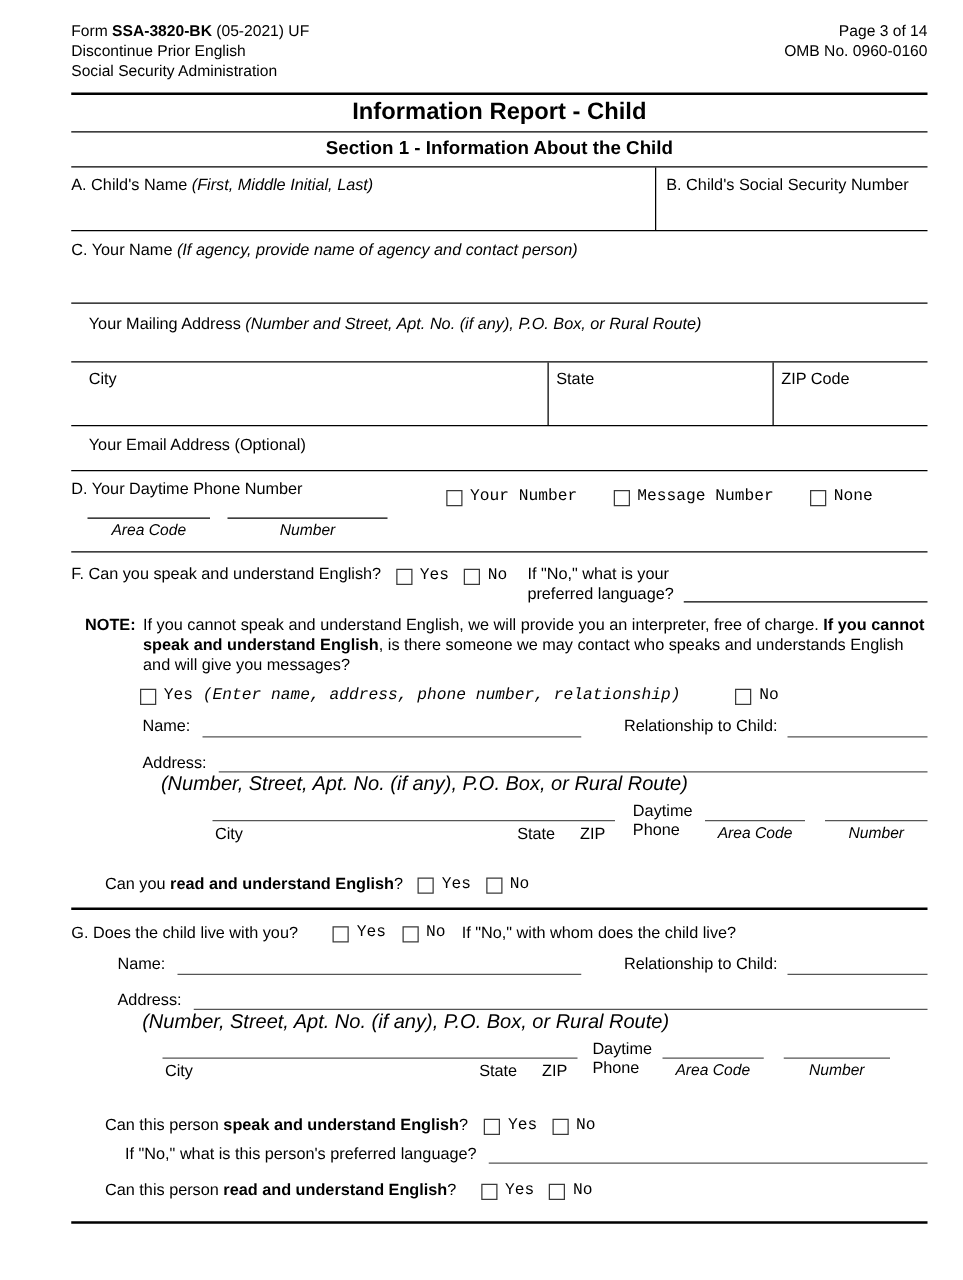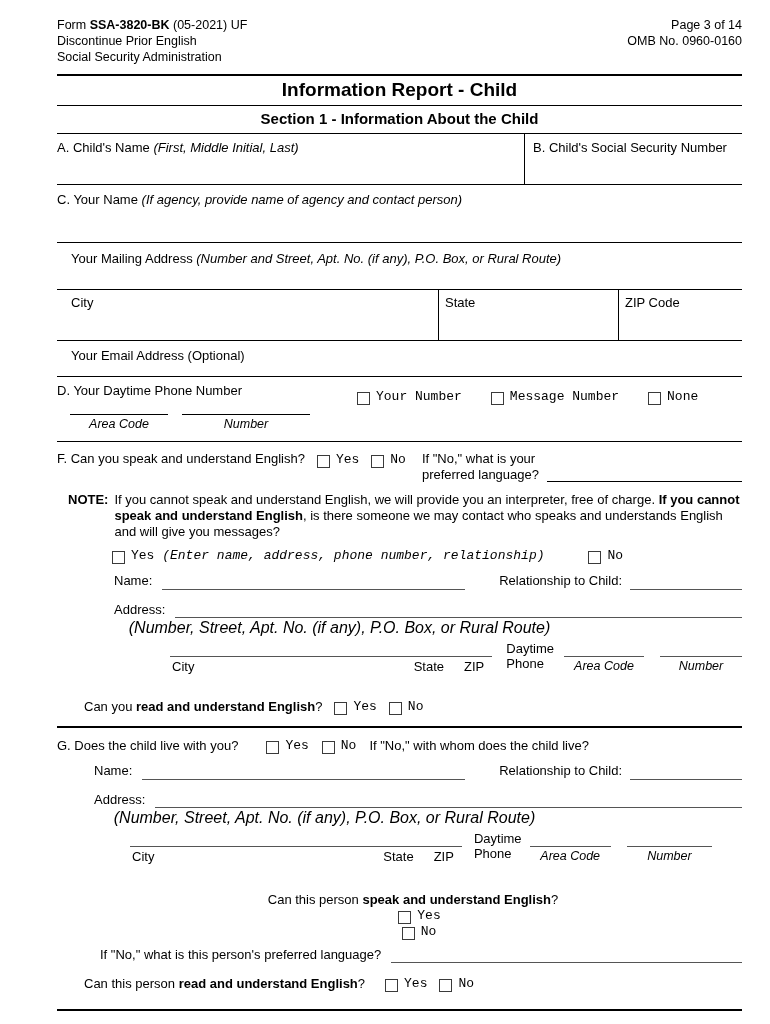--- a/index.html
+++ b/index.html
@@ -92,21 +92,21 @@
   .g-q .cbg + .cbg { margin-left:13px; }
   .g-q .g-follow { margin-left:13px; }
   .g .name-row { margin-left:37px; }
   .g .addr-row { margin-left:37px; }
   .g .addr-hint { padding-right:150px; }
   .g-cd { margin-left:73px; margin-right:30px; }
   .g-cd .cd-cityline { width:335px; }
   .g-cd .daytime { margin:0 8px 0 12px; }
   .g-cd .cd-ac { width:82px; }
   .g-cd .cd-num { width:86px; margin-left:16px; }
-  .g-speak { display:flex; align-items:center; margin:16px 0 0 27px;flex-direction:column; }
+  .g-speak { display:flex; align-items:center; margin:16px 0 0 27px; }
   .g-speak .cbg { margin-left:13px; }
   .g-lang { display:flex; align-items:flex-end; margin:7px 0 0 43px; }
   .g-lang .uline { flex:1; margin-left:10px; height:15px; }
   .g-read { display:flex; align-items:center; margin:13px 0 17px 27px; }
   .g-read .cbg { margin-left:20px; }
   .g-read .cbg + .cbg, .g-speak .cbg + .cbg, .f-yesno-no { margin-left:12px; }
 </style>
 </head>
 <body>
 

